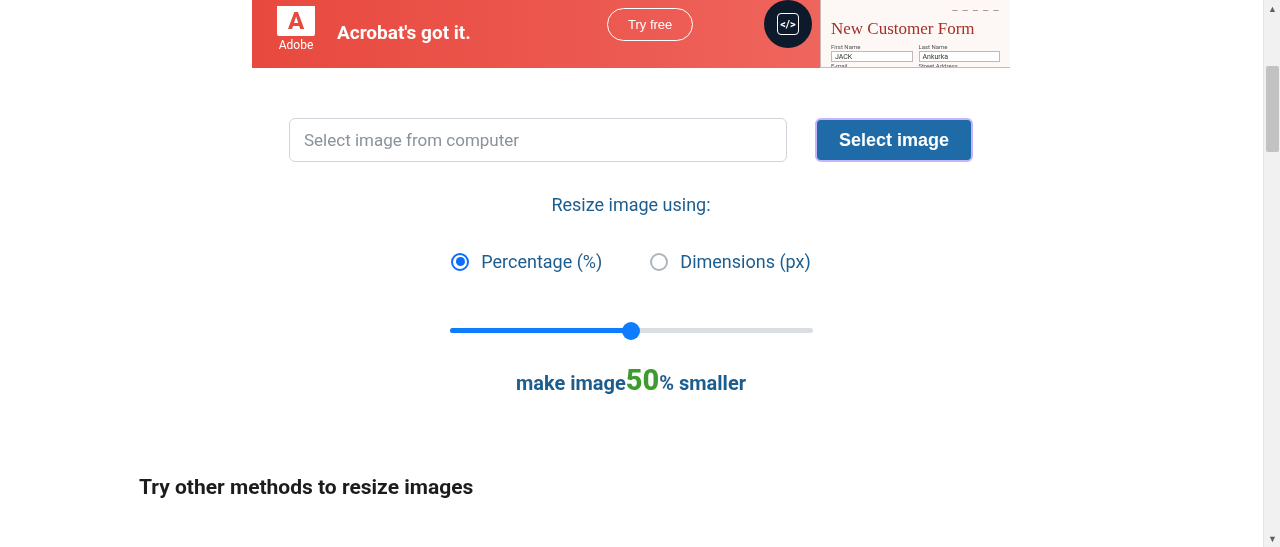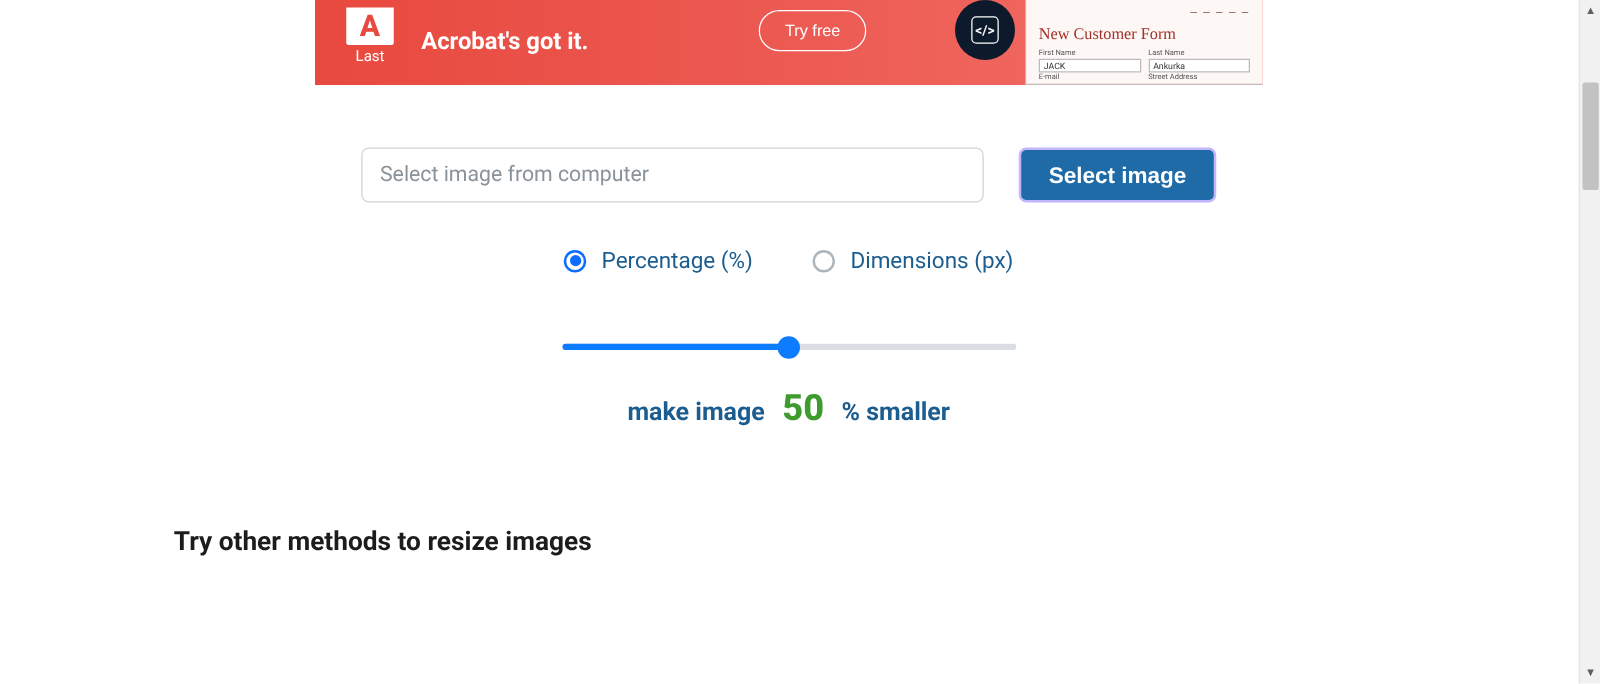--- a/index.html
+++ b/index.html
@@ -107,21 +107,21 @@
       overflow: hidden;
     }
     .ad-form-top {
       font-size: 8px;
       color: #7a4a44;
       text-align: right;
       letter-spacing: 1px;
       margin-bottom: 4px;
     }
     .ad-form-title {
-      font-size: 13px;
+      font-size: 17px;
       color: #a33029;
       font-weight: 400;
       font-family: Georgia, serif;
       margin-bottom: 4px;
     }
     .ad-form-row { display: flex; gap: 6px; margin-bottom: 1px; }
     .ad-form-label { font-size: 6px; color: #555; flex: 1; }
     .ad-form-field { display:flex; gap:6px;}
     .ad-form-box {
       flex: 1;
@@ -206,21 +206,20 @@
       width: 18px; height: 18px;
       background: #0d7cff;
       border-radius: 50%;
       transform: translate(-50%, -50%);
     }
 
     .make-row {
       display: flex;
       justify-content: center;
       align-items: baseline;
-      gap: 14px;
       margin-top: 30px;
     }
     .make-text { color: #1c5d8f; font-size: 20px; font-weight: 700; }
     .pct-value { color: #3e9b2e; font-size: 29px; font-weight: 800; }
     .pct-suffix { color: #1c5d8f; font-size: 20px; font-weight: 700; text-align: right; }
 
     .resize-btn {
       display: block;
       margin: 20px auto 0 auto;
       background: #4fa92a;
@@ -274,21 +273,21 @@
 </head>
 <body>
 
 <div class="page-wrap">
   <div class="content-inner">
 
     <div class="ad-banner">
       <div class="ad-left">
         <div class="ad-logo">
           <div class="ad-logo-box">A</div>
-          <div class="ad-brand">Last</div>
+          <div class="ad-brand">Adobe</div>
         </div>
         <div class="ad-tagline">Acrobat's got it.</div>
       </div>
       <button class="ad-try">Try free</button>
       <div class="ad-icon-circle">
         <div class="ad-icon-inner">&lt;/&gt;</div>
       </div>
       <div class="ad-form">
         <div class="ad-form-top">— — — — —</div>
         <div class="ad-form-title">New Customer Form</div>
@@ -306,20 +305,21 @@
         </div>
       </div>
     </div>
 
     <div class="tool">
       <div class="file-row">
         <div class="file-input">Select image from computer</div>
         <button class="select-btn">Select image</button>
       </div>
 
+      <div class="resize-label">Resize image using:</div>
 
       <div class="radio-row">
         <div class="radio-opt">
           <div class="radio-circle checked">
             <div class="radio-dot"></div>
           </div>
           <span class="radio-text">Percentage (%)</span>
         </div>
         <div class="radio-opt">
           <div class="radio-circle"></div>

